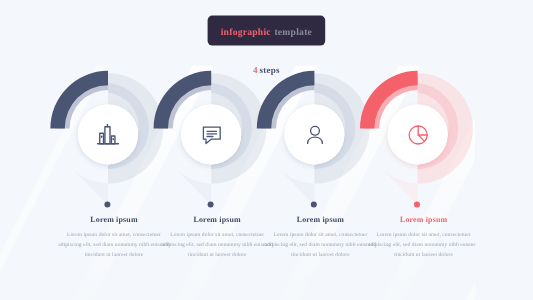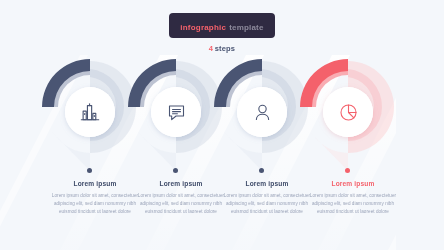--- a/index.html
+++ b/index.html
@@ -15,20 +15,21 @@
     font-family: "Liberation Sans", sans-serif;
     -webkit-font-smoothing: antialiased;
   }
 
   #stage {
     position: relative;
     width: 396px;
     height: 250px;
     background: #f4f7fb;
     overflow: hidden;
+    font-family: Liberation Serif, serif;
   }
 
   
   #ribbons {
     position: absolute;
     inset: 0;
     width: 444px;
     height: 250px;
     pointer-events: none;
   }
@@ -58,21 +59,21 @@
     letter-spacing: 0.2px;
   }
   .badge .b-light {
     font-size: 8px;
     font-weight: bold;
     color: #8d8a9c;
     letter-spacing: 0.2px;
     margin-left: 3px;
   }
   .steps-line {
-    margin-top: 7px;
+    margin-top: 17px;
     font-size: 7.5px;
     font-weight: bold;
     color: #4a5573;
     letter-spacing: 0.2px;
     line-height: 1;
     white-space: nowrap;
   }
   .steps-line .steps-num {
     color: #f4616b;
     font-weight: bold;

